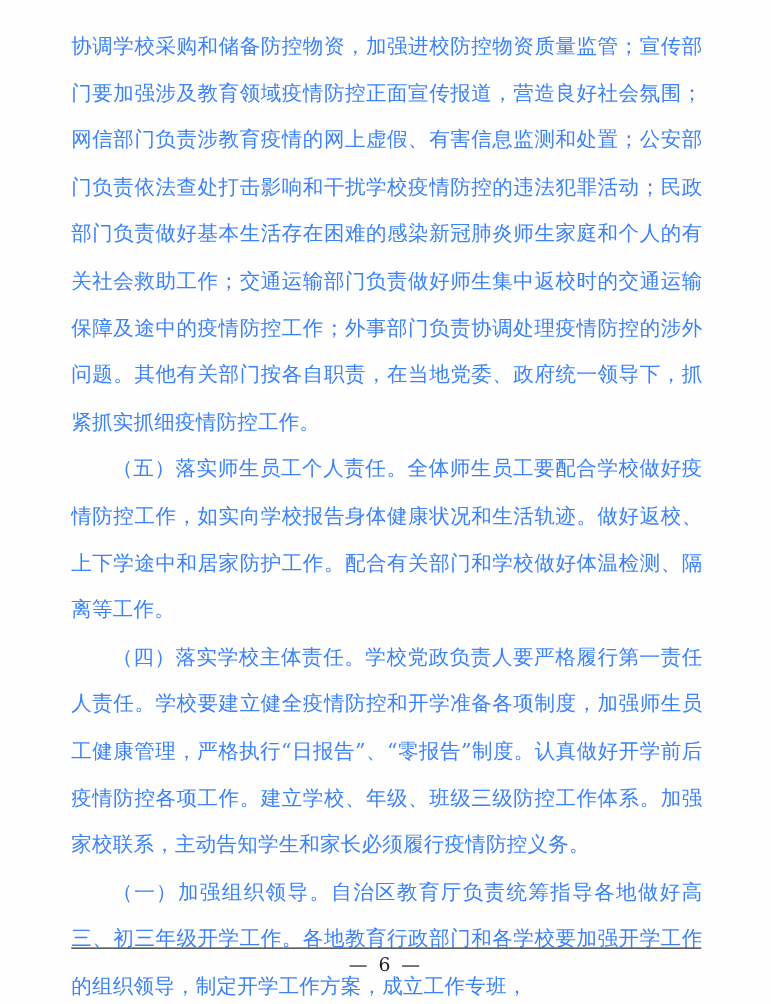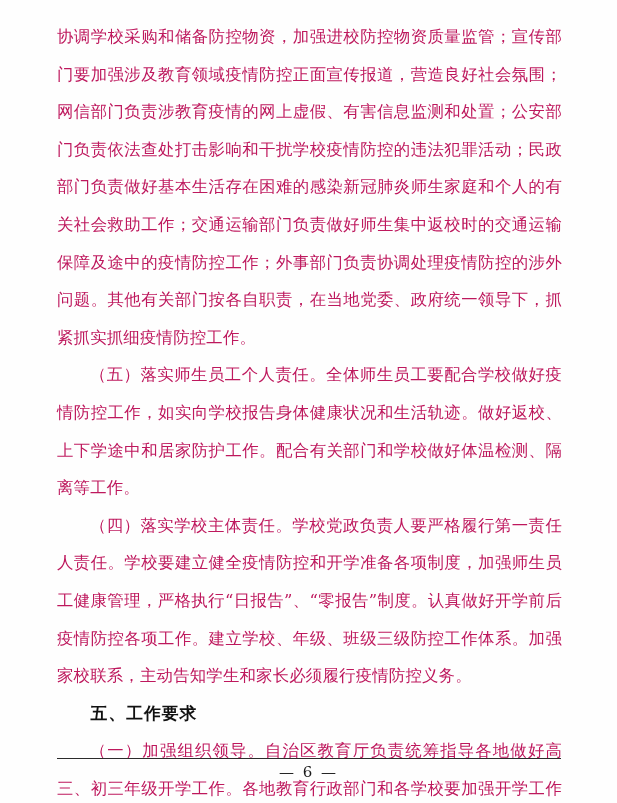--- a/index.html
+++ b/index.html
@@ -18,21 +18,21 @@
   .body-area {
     position: absolute;
     left: 57px;
     top: 18px;
     width: 505px;
   }
   p.para {
     margin: 0;
     font-size: 16.4px;
     line-height: 37.6px;
-    color: #be185d;
+    color: #3b82f6;
     text-align: justify;
     text-justify: inter-character;
     letter-spacing: 0.2px;
     text-indent: 0;
     font-weight: 500;
   }
   p.para.indent {
     text-indent: 2em;
   }
   p.heading {
@@ -73,21 +73,20 @@
 <div class="page">
 
   <div class="body-area">
 
     <p class="para">协调学校采购和储备防控物资，加强进校防控物资质量监管；宣传部门要加强涉及教育领域疫情防控正面宣传报道，营造良好社会氛围；网信部门负责涉教育疫情的网上虚假、有害信息监测和处置；公安部门负责依法查处打击影响和干扰学校疫情防控的违法犯罪活动；民政部门负责做好基本生活存在困难的感染新冠肺炎师生家庭和个人的有关社会救助工作；交通运输部门负责做好师生集中返校时的交通运输保障及途中的疫情防控工作；外事部门负责协调处理疫情防控的涉外问题。其他有关部门按各自职责，在当地党委、政府统一领导下，抓紧抓实抓细疫情防控工作。</p>
 
     <p class="para indent">（五）落实师生员工个人责任。全体师生员工要配合学校做好疫情防控工作，如实向学校报告身体健康状况和生活轨迹。做好返校、上下学途中和居家防护工作。配合有关部门和学校做好体温检测、隔离等工作。</p>
 
     <p class="para indent">（四）落实学校主体责任。学校党政负责人要严格履行第一责任人责任。学校要建立健全疫情防控和开学准备各项制度，加强师生员工健康管理，严格执行“日报告”、“零报告”制度。认真做好开学前后疫情防控各项工作。建立学校、年级、班级三级防控工作体系。加强家校联系，主动告知学生和家长必须履行疫情防控义务。</p>
 
-    <p class="heading">五、工作要求</p>
 
     <p class="para indent">（一）加强组织领导。自治区教育厅负责统筹指导各地做好高三、初三年级开学工作。各地教育行政部门和各学校要加强开学工作的组织领导，制定开学工作方案，成立工作专班，</p>
 
   </div>
 
   <div class="footer-rule"></div>
 
   <div class="footer">
     <span class="page-num">— 6 —</span>
   </div>

